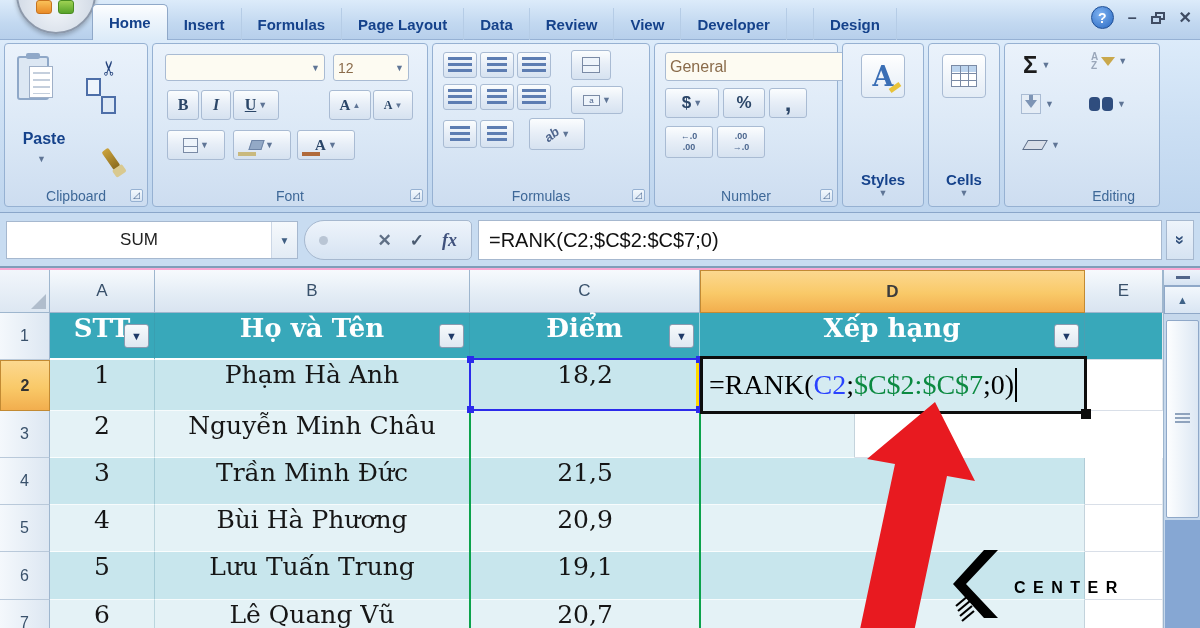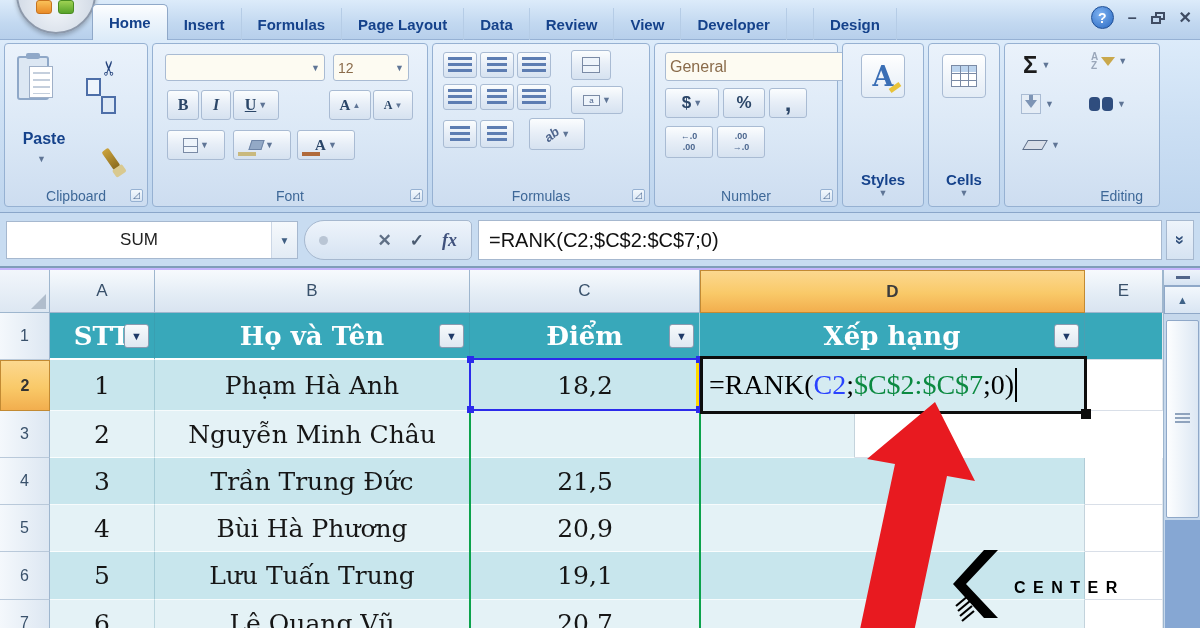--- a/index.html
+++ b/index.html
@@ -2,21 +2,21 @@
 <html style="--table-header-bg: #38a8ba; --band-dark: #c8e6ed; --band-light: #e4f2f6; --selected-header-bg: #f9c968; --ref-relative-color: #2a43ff; --ref-absolute-color: #0c8a41; --arrow-red: #e81a20;"><head>
 <meta charset="utf-8">
 <style>
   :root{
     --table-header-bg:#38a8ba; --band-dark:#c8e6ed; --band-light:#e4f2f6;
     --selected-header-bg:#f9c968; --ref-relative-color:#2a43ff; --ref-absolute-color:#0c8a41;
     --arrow-red:#e81a20;
   }
   *{margin:0;padding:0;box-sizing:border-box}
   body{background:#444;font-family:"Liberation Sans",sans-serif}
-  .stage{position:relative;width:1200px;height:628px;overflow:hidden;background:#c4b5fd;margin:0 auto}
+  .stage{position:relative;width:1200px;height:628px;overflow:hidden;background:#f9a8d4;margin:0 auto}
 
   
   .tabbar{position:absolute;left:0;top:0;width:1200px;height:40px;
     background:linear-gradient(#dcebfa,#c2d8f0 60%,#b7cfeb);border-bottom:1px solid #96b1d4}
   .orb{position:absolute;left:16px;top:-46px;width:80px;height:80px;border-radius:50%;
     background:radial-gradient(circle at 50% 65%,#f4f7fb,#cfd8e4 70%,#9aa6b6);border:2px solid #8d99ab;
     box-shadow:0 2px 4px rgba(0,0,0,.25)}
   .orb-sq{position:absolute;width:16px;height:14px;border-radius:3px;top:44px}
   .orb-sq.o{left:18px;background:linear-gradient(#f9c158,#e98b28);border:1px solid #c7731f}
   .orb-sq.g{left:40px;background:linear-gradient(#9ed153,#57a32a);border:1px solid #4a8c22}
@@ -126,21 +126,21 @@
     background:linear-gradient(#f7fafd,#e3ecf5 60%,#d9e4f0);border-right:1px solid #9eb6ce;border-bottom:1px solid #9eb6ce;
     font-size:17px;color:#39516b}
   .ch.sel{background:linear-gradient(#fcd88f,var(--selected-header-bg) 55%,#f2ae4e);border:1px solid #c28a33;color:#3c3c3c;font-weight:bold}
   .selall{position:absolute;left:0;top:0;width:50px;height:43px;background:linear-gradient(#f2f6fb,#dde7f2);
     border-right:1px solid #9eb6ce;border-bottom:1px solid #9eb6ce}
   .selall i{position:absolute;right:3px;bottom:3px;width:0;height:0;border-left:15px solid transparent;border-bottom:15px solid #b0bdcc}
   .row{position:absolute;left:0;width:1163px;display:flex}
   .rh{width:50px;display:flex;align-items:center;justify-content:center;font-size:16px;color:#39516b;
     background:linear-gradient(to right,#f4f8fc,#dde7f2);border-right:1px solid #9eb6ce;border-bottom:1px solid #b9c9da}
   .rh.sel{background:linear-gradient(#fcd88f,var(--selected-header-bg) 55%,#f2ae4e);border:1px solid #c28a33;color:#333;font-weight:bold}
-  .cell{display:flex;align-items:center;justify-content:center;position:relative;
+  .cell{display:flex;align-items:flex-start;justify-content:center;position:relative;
     font-family:"DejaVu Serif","Liberation Serif",serif;font-size:25px;color:#161616}
   .ca{width:105px}.cb{width:315px}.cc{width:230px}.cd{width:385px}.ce{width:78px}
   .thead .cell{background:var(--table-header-bg);color:#fff;font-weight:bold;font-size:26px;
     border-right:1px solid rgba(255,255,255,.5);border-bottom:2px solid #fff}
   .band1{background:var(--band-dark)}
   .band2{background:var(--band-light)}
   .cell.ca,.cell.cb{border-right:1px solid rgba(60,130,150,.25)}
   .cell.cd{border-right:1px solid rgba(120,140,160,.3)}
   .cell.ce{background:#fff;border-bottom:1px solid #d9dfe8;border-right:1px solid #e2e7ee}
   .databand{border-bottom:1px solid rgba(255,255,255,.85)}
@@ -403,21 +403,21 @@
         <span class="ic-binoc">
             <i></i>
             <i></i>
           </span>
           <span class="dd">▼</span>
         </div>
       <div style="position:absolute;left:20px;top:96px;display:flex;align-items:center;gap:6px">
         <span class="ic-eraser"></span>
           <span class="dd">▼</span>
         </div>
-      <div class="glabel" style="text-align:right;padding-right:16px">Editing</div>
+      <div class="glabel" style="text-align:right;padding-right:24px">Editing</div>
     </div>
   </div>
 
   <div class="fbar">
     <div class="namebox">
       <span class="nm">SUM</span>
       <span class="nbdd">▼</span>
     </div>
     <div class="fpill">
       <span class="dot"></span>
@@ -477,21 +477,21 @@
       <div class="rh">3</div>
       <div class="cell ca band2 databand">2</div>
       <div class="cell cb band2 databand">Nguyễn Minh Châu</div>
       <div class="cell cd band2 databand"></div>
       <div class="cell ce"></div>
     </div>
 
     <div class="row" style="top:188px;height:47px">
       <div class="rh">4</div>
       <div class="cell ca band1 databand">3</div>
-      <div class="cell cb band1 databand">Trần Trung Đức</div>
+      <div class="cell cb band1 databand">Trần Minh Đức</div>
       <div class="cell cc band1 databand">21,5</div>
       <div class="cell cd band1 databand"></div>
       <div class="cell ce"></div>
     </div>
 
     <div class="row" style="top:235px;height:47px">
       <div class="rh">5</div>
       <div class="cell ca band2 databand">4</div>
       <div class="cell cb band2 databand">Bùi Hà Phương</div>
       <div class="cell cc band2 databand">20,9</div>

